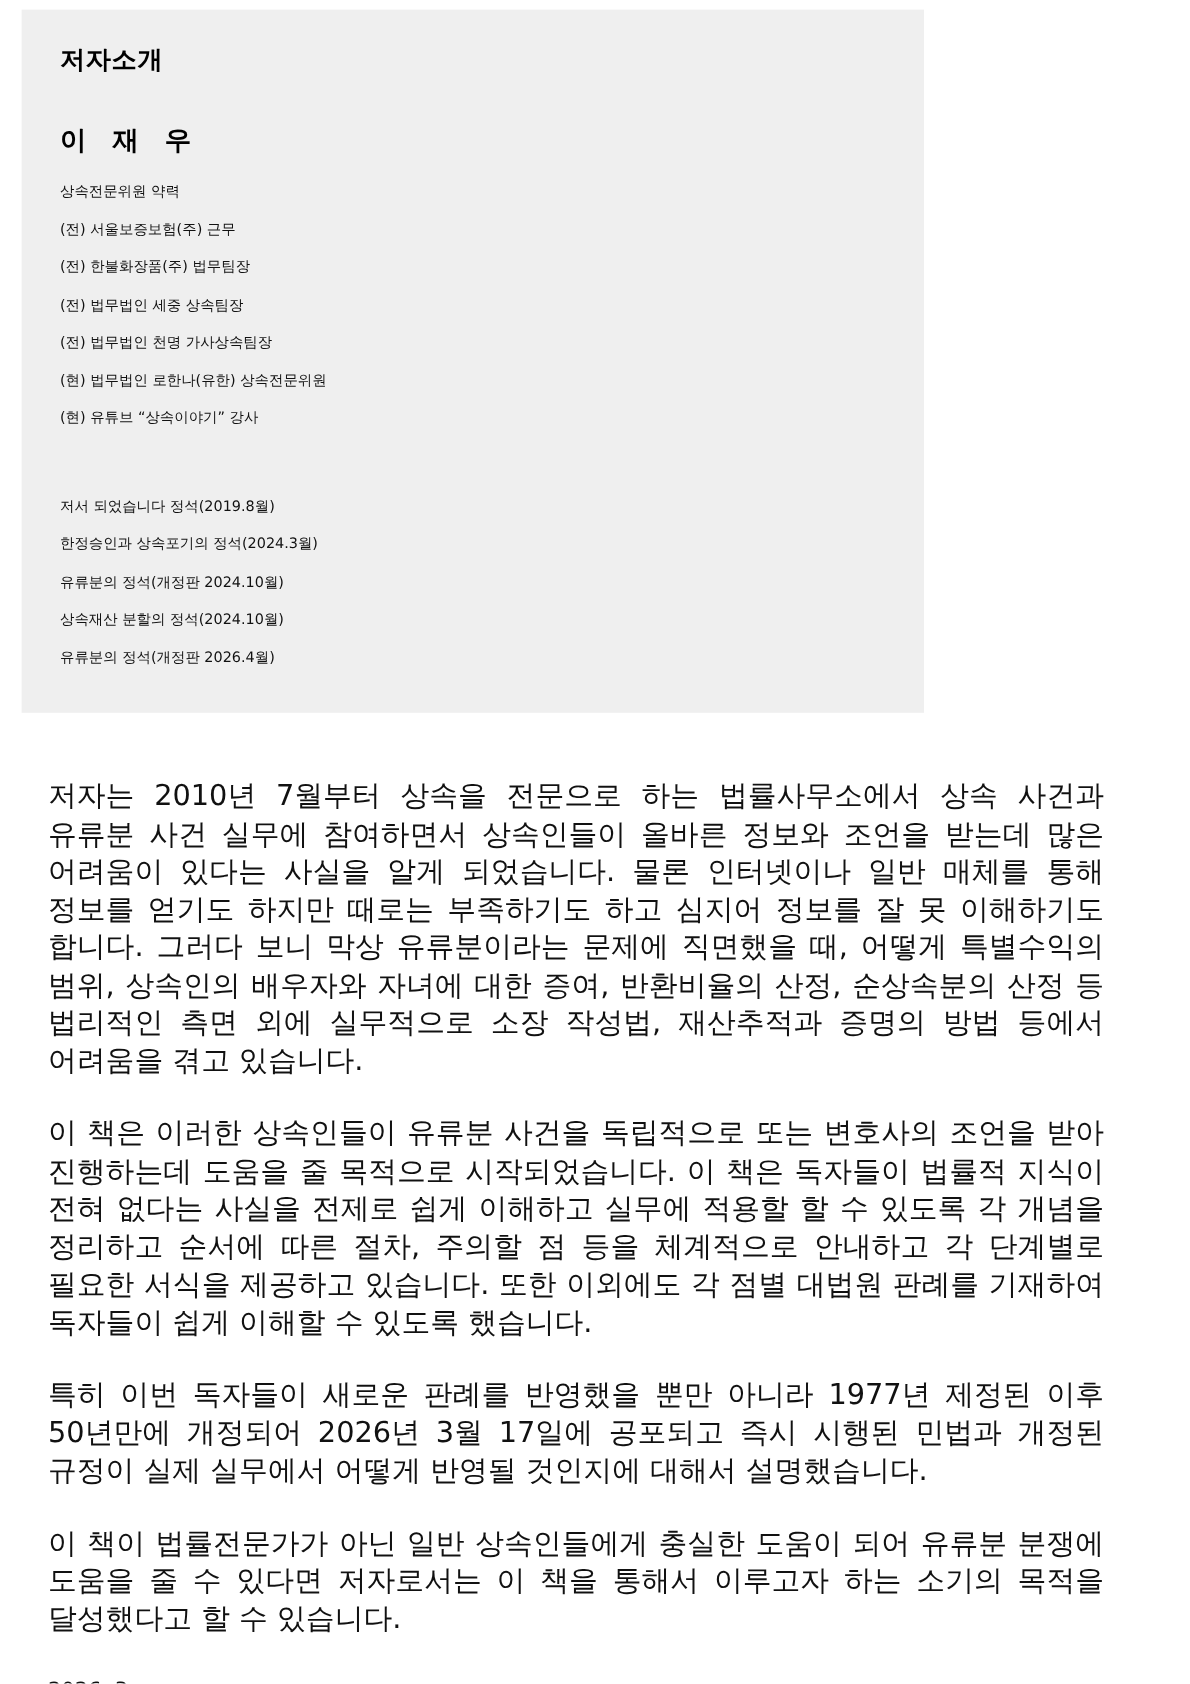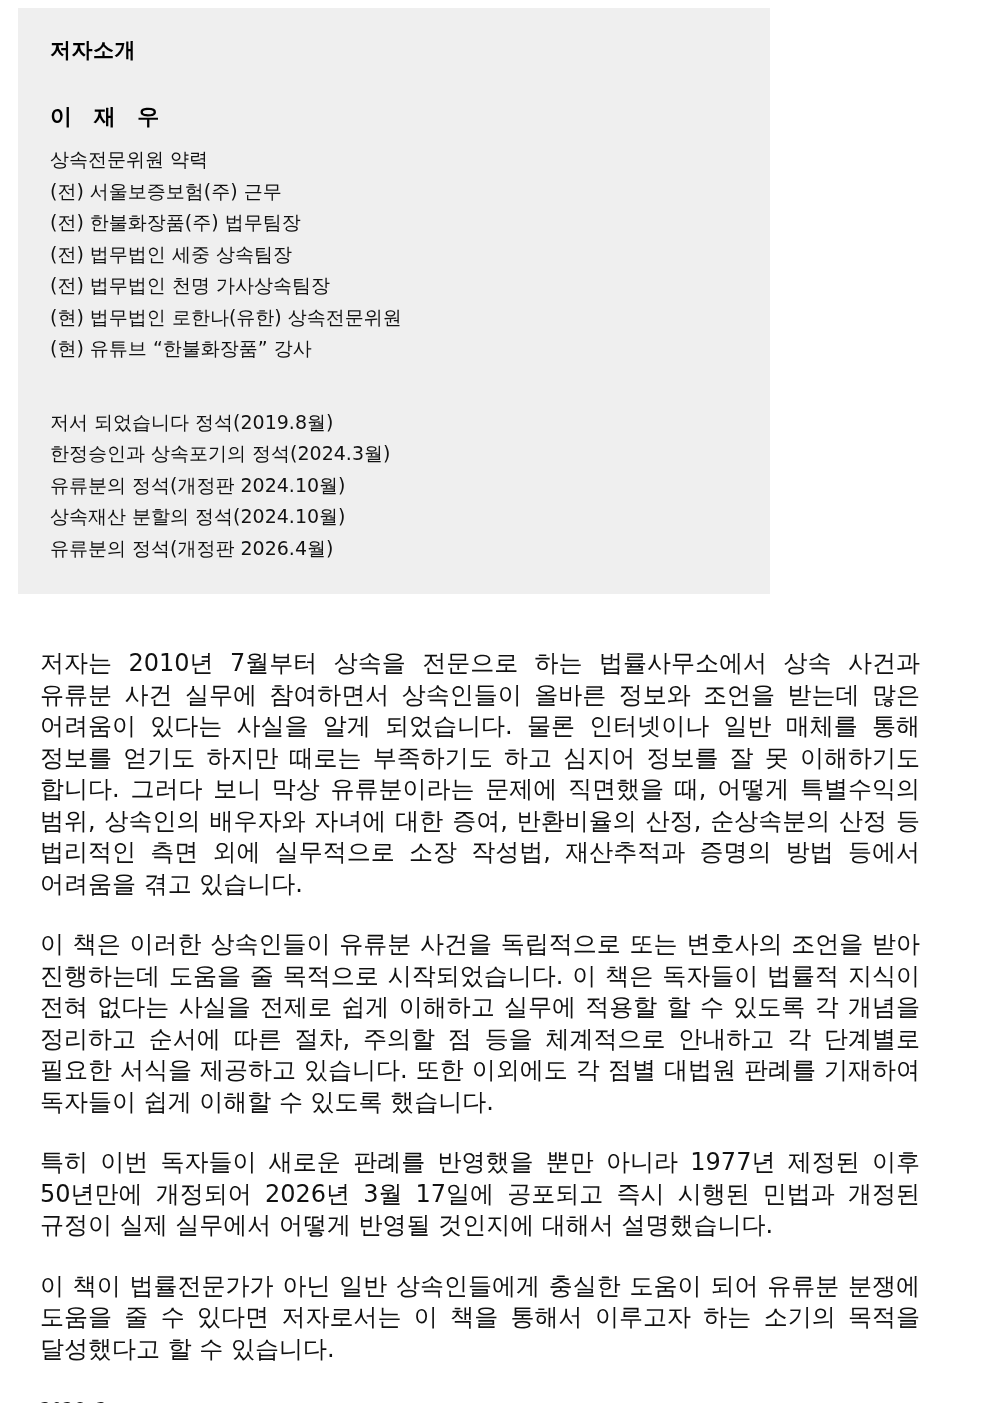--- a/index.html
+++ b/index.html
@@ -47,21 +47,21 @@
     margin: 0 0 12px 4px;
   }
   .career-list,
   .books-list {
     list-style: none;
     margin: 0;
     padding: 0;
   }
   .career-list li,
   .books-list li {
-    font-size: 19px;
+    font-size: 12px;
     line-height: 31.5px;
     color: #111111;
     margin-left: 4px;
     white-space: nowrap;
   }
   .books-list {
     margin-top: 42px;
   }
 
   
@@ -98,21 +98,21 @@
     <h1 class="author-box-title">저자소개</h1>
     <div class="author-name">이 재 우</div>
 
     <ul class="career-list">
       <li>상속전문위원 약력</li>
       <li>(전) 서울보증보험(주) 근무</li>
       <li>(전) 한불화장품(주) 법무팀장</li>
       <li>(전) 법무법인 세중 상속팀장</li>
       <li>(전) 법무법인 천명 가사상속팀장</li>
       <li>(현) 법무법인 로한나(유한) 상속전문위원</li>
-      <li>(현) 유튜브 “한불화장품” 강사</li>
+      <li>(현) 유튜브 “상속이야기” 강사</li>
     </ul>
 
     <ul class="books-list">
       <li>저서  되었습니다 정석(2019.8월)</li>
       <li>한정승인과 상속포기의 정석(2024.3월)</li>
       <li>유류분의 정석(개정판 2024.10월)</li>
       <li>상속재산 분할의 정석(2024.10월)</li>
       <li>유류분의 정석(개정판 2026.4월)</li>
     </ul>
   </section>

